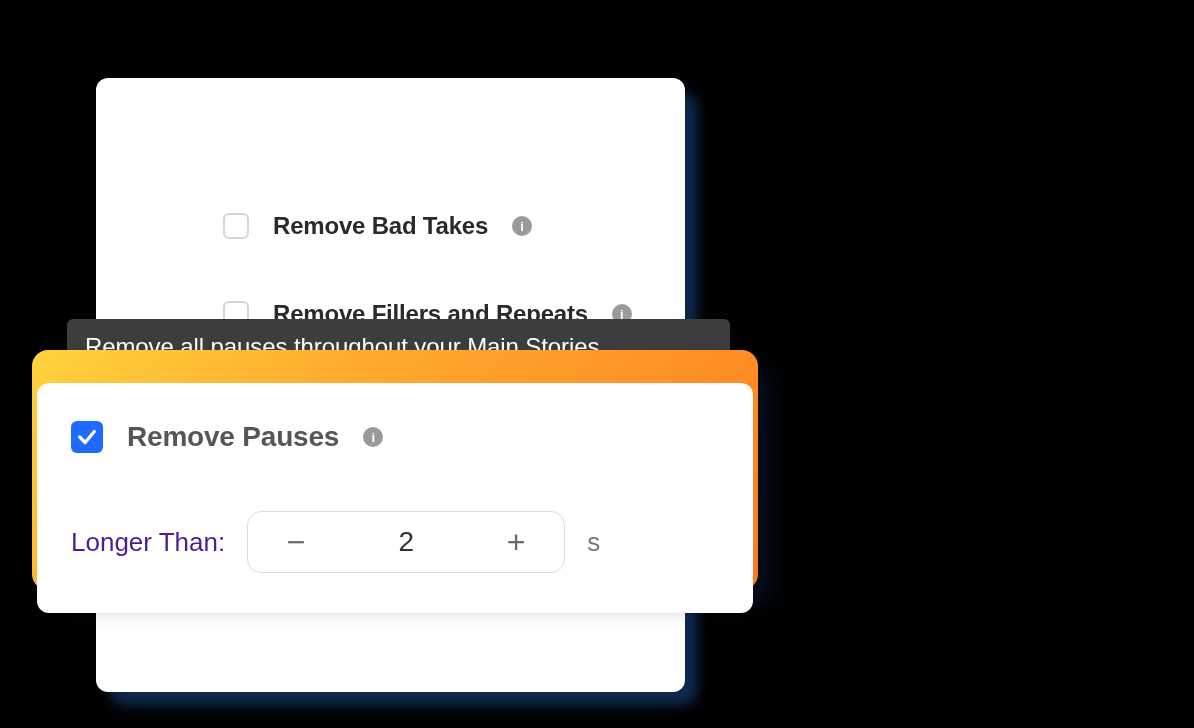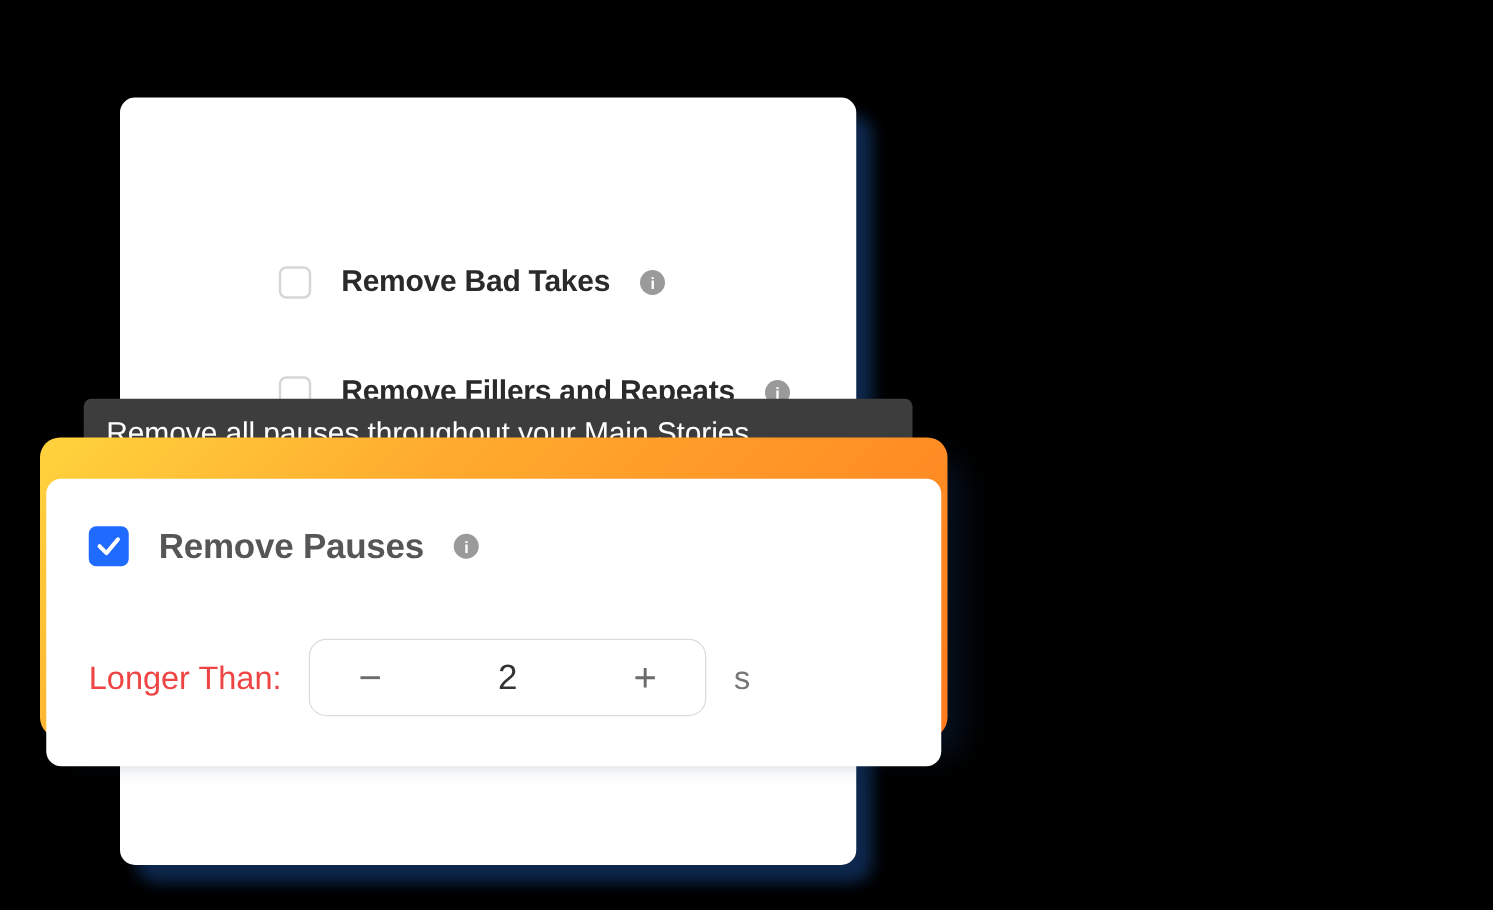--- a/index.html
+++ b/index.html
@@ -156,21 +156,21 @@
   .hl-row2 {
     position: absolute;
     left: 34px;
     top: 128px;
     display: flex;
     align-items: center;
     gap: 22px;
   }
   .longer-label {
     font-size: 26px;
-    color: #ef4444;
+    color: #4c1d95;
   }
 
   .stepper {
     width: 318px;
     height: 62px;
     border: 1.5px solid #dcdcdc;
     border-radius: 14px;
     display: flex;
     align-items: center;
     justify-content: space-between;

